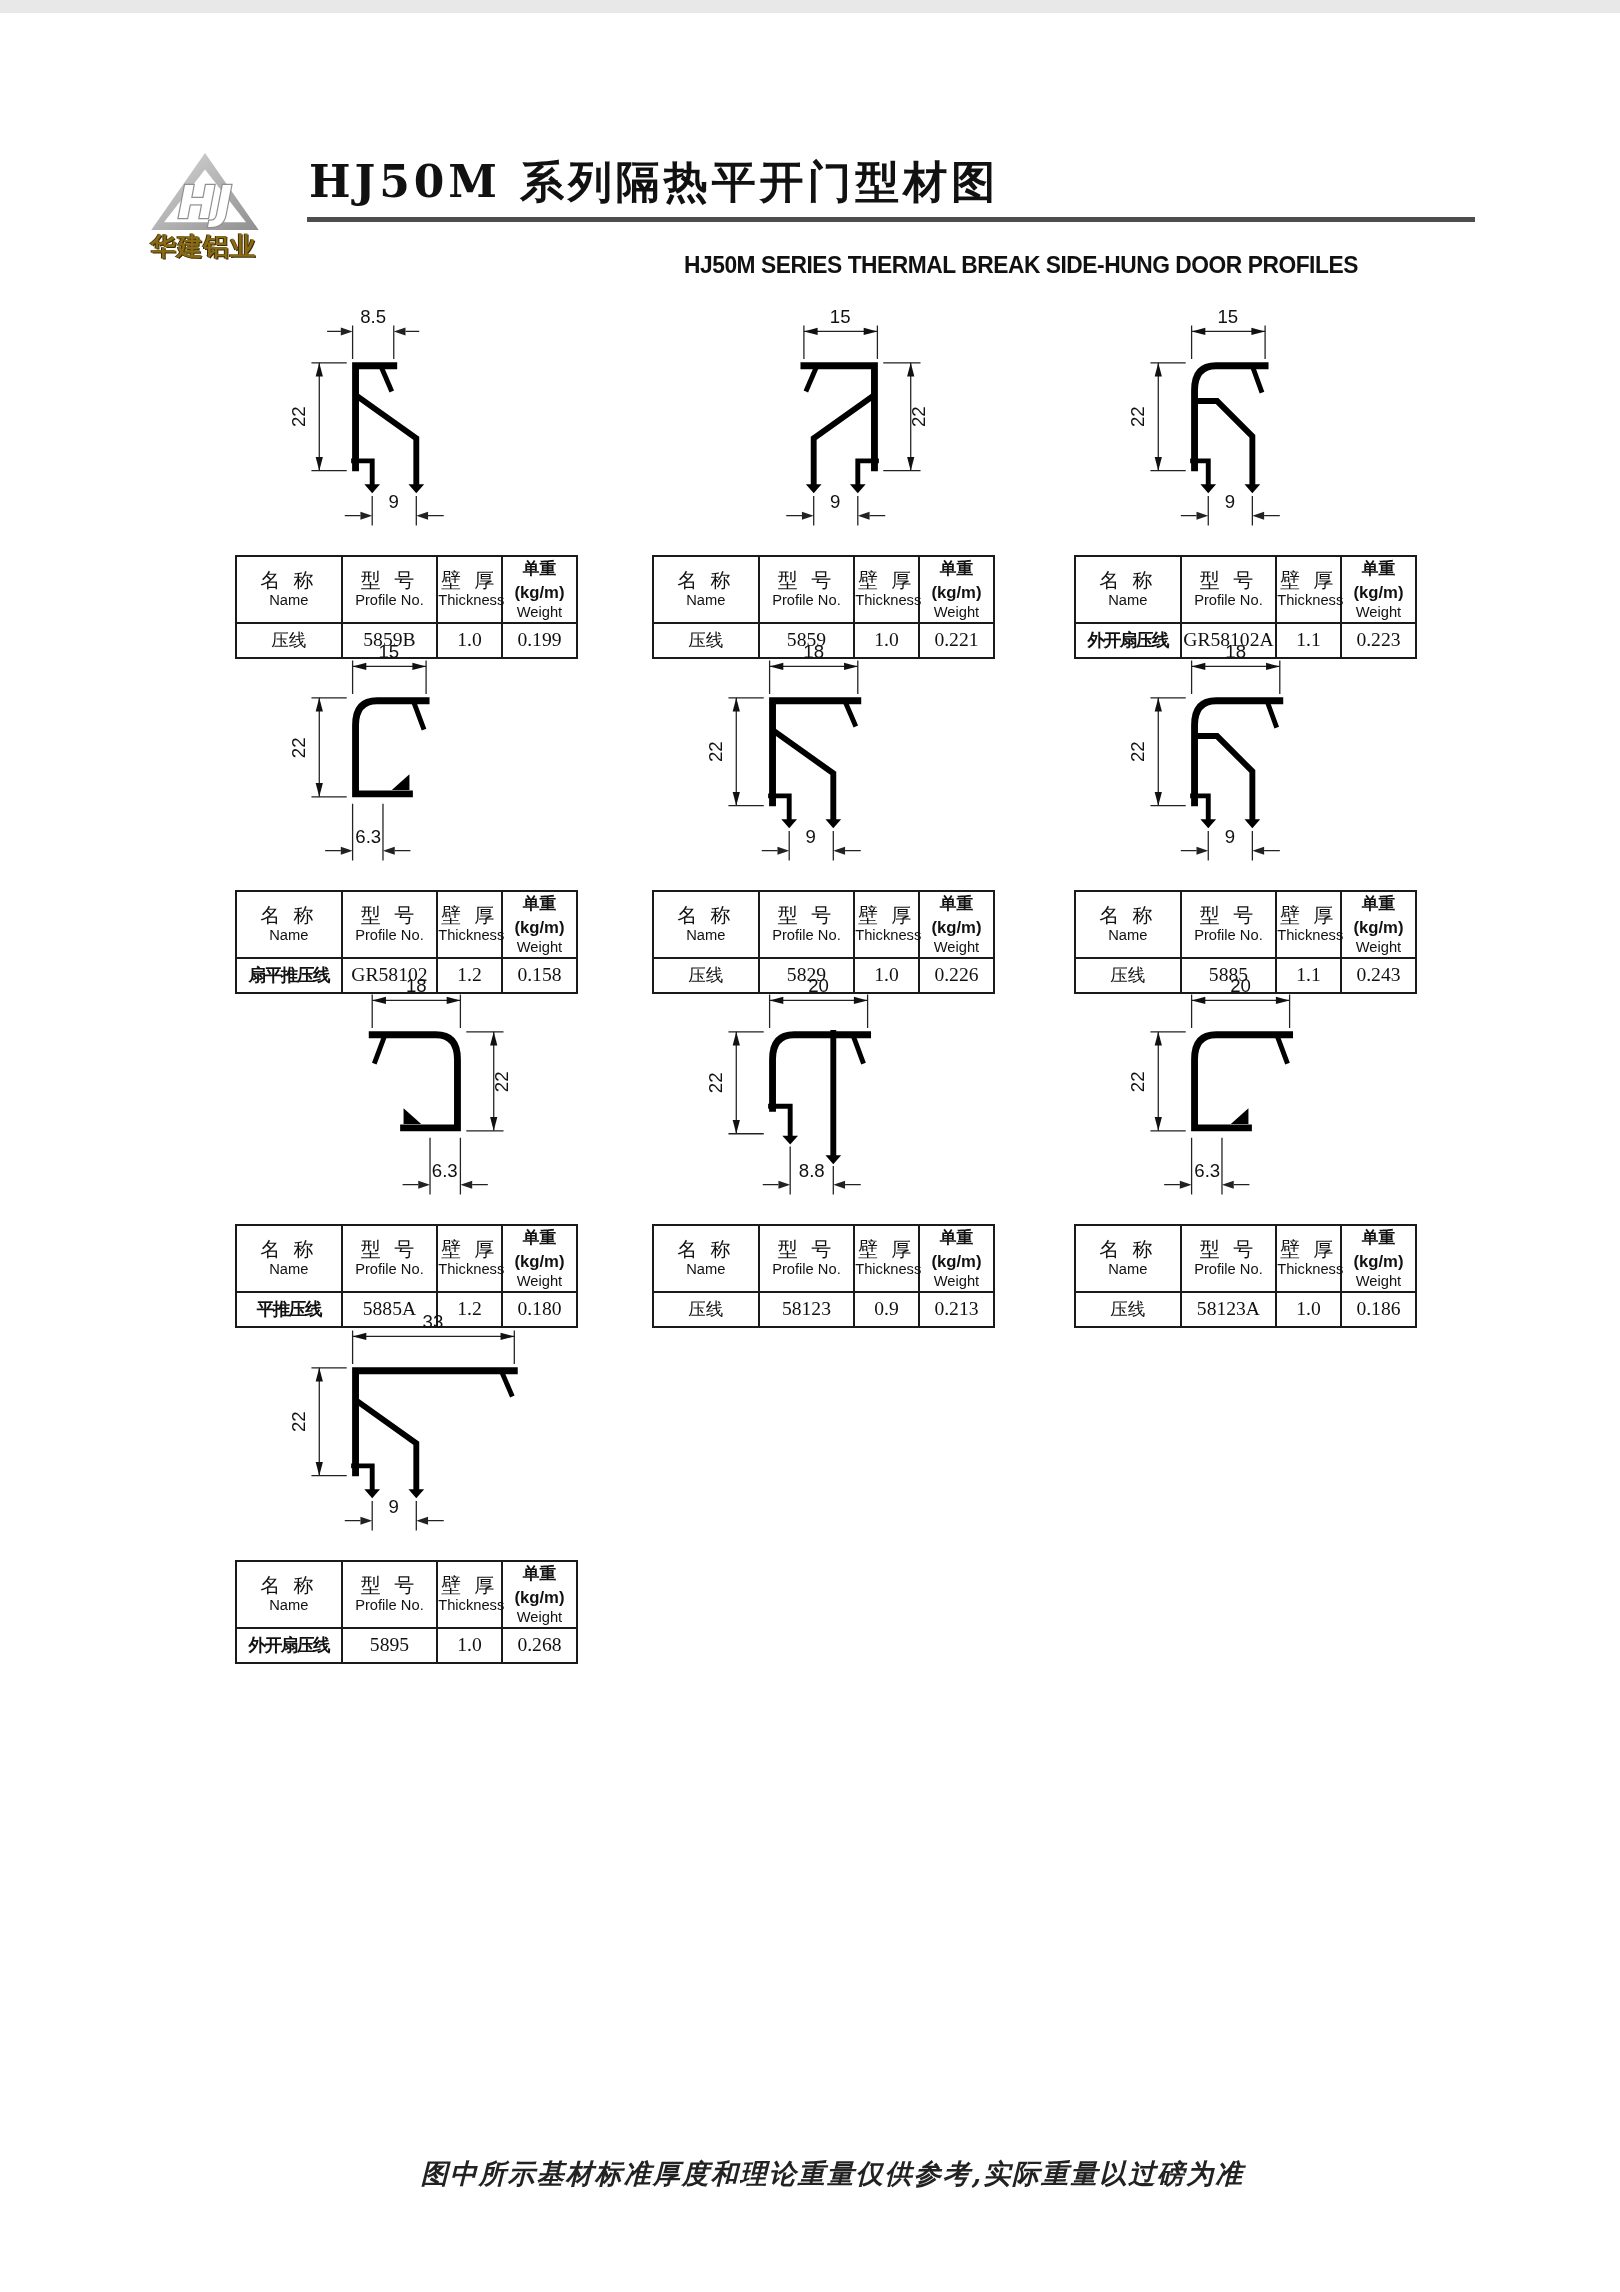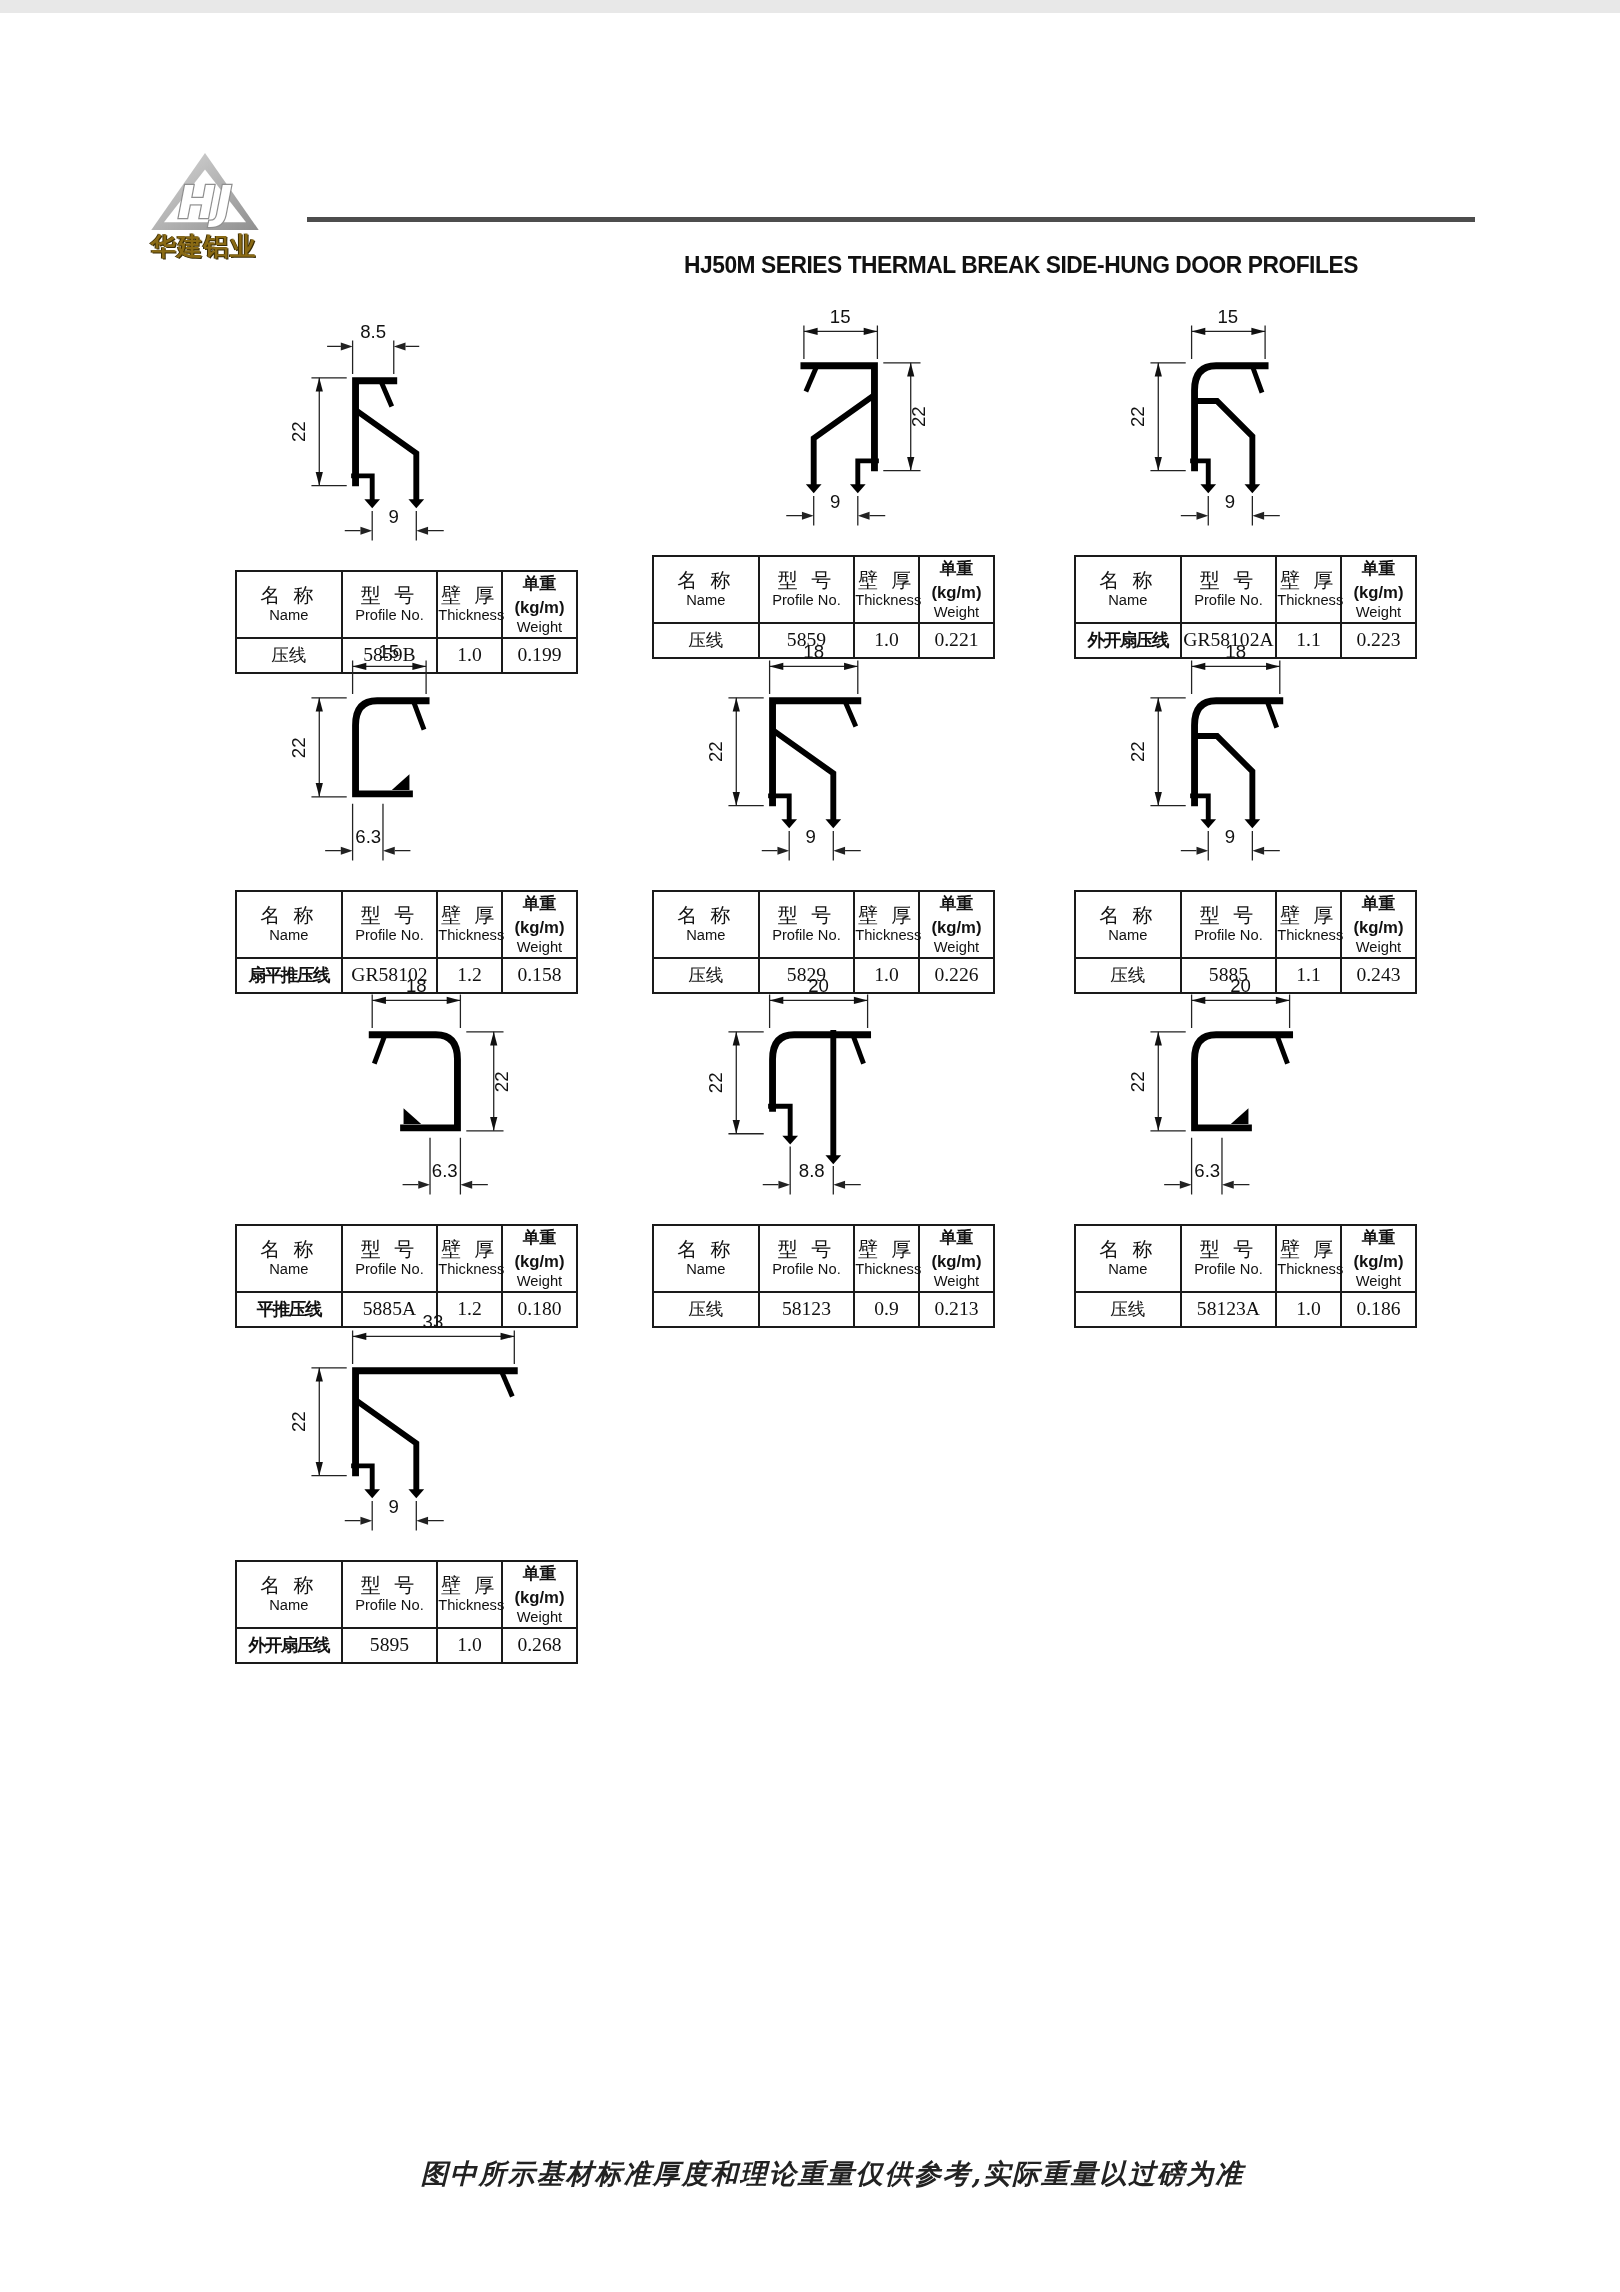--- a/index.html
+++ b/index.html
@@ -63,24 +63,25 @@
 
 <div class="page">
 
   <svg class="logo-svg" width="116" height="84" viewBox="0 0 118 86">
     <polygon points="59,3 114,82 4,82" fill="url(#gtri)"></polygon>
     <polygon points="59,20 101,74 17,74" fill="#ffffff"></polygon>
     <text x="59" y="70" text-anchor="middle" style="font:bold italic 46px 'DejaVu Sans',sans-serif;fill:#fff;stroke:#8f8f8f;stroke-width:2.5px;paint-order:stroke">HJ</text>
   </svg>
   <div class="logo-gold">华建铝业</div>
 
+  <div class="title">HJ50M 系列隔热平开门型材图</div>
   <div class="title-rule"></div>
   <div class="subtitle">HJ50M  SERIES  THERMAL BREAK SIDE-HUNG DOOR PROFILES</div>
 
-  <div class="card" style="left:235px;top:304px">
+  <div class="card" style="left:235px;top:289px">
     <svg class="draw" viewBox="0 0 350 258">
       <path class="dimline" d="M120 58 V24 M162 58 V24 M94 30 H108 M174 30 H188"></path>
       <polygon class="arr" points="120,30 108,26 108,34"></polygon>
         <polygon class="arr" points="162,30 174,26 174,34"></polygon>
       <text class="dimtxt" x="141" y="21">8.5</text>
       <path class="dimline" d="M114 62 H78 M114 172 H78"></path>
       <line class="dimline" x1="86" y1="62" x2="86" y2="172" marker-start="url(#arr)" marker-end="url(#arr)"></line>
       <text class="dimtxt" x="71" y="117" transform="rotate(-90 71 117)">22</text>
       <path class="dimline" d="M140 198 V228 M185 198 V228 M112 218 H128 M197 218 H213"></path>
       <polygon class="arr" points="140,218 128,214 128,222"></polygon>

